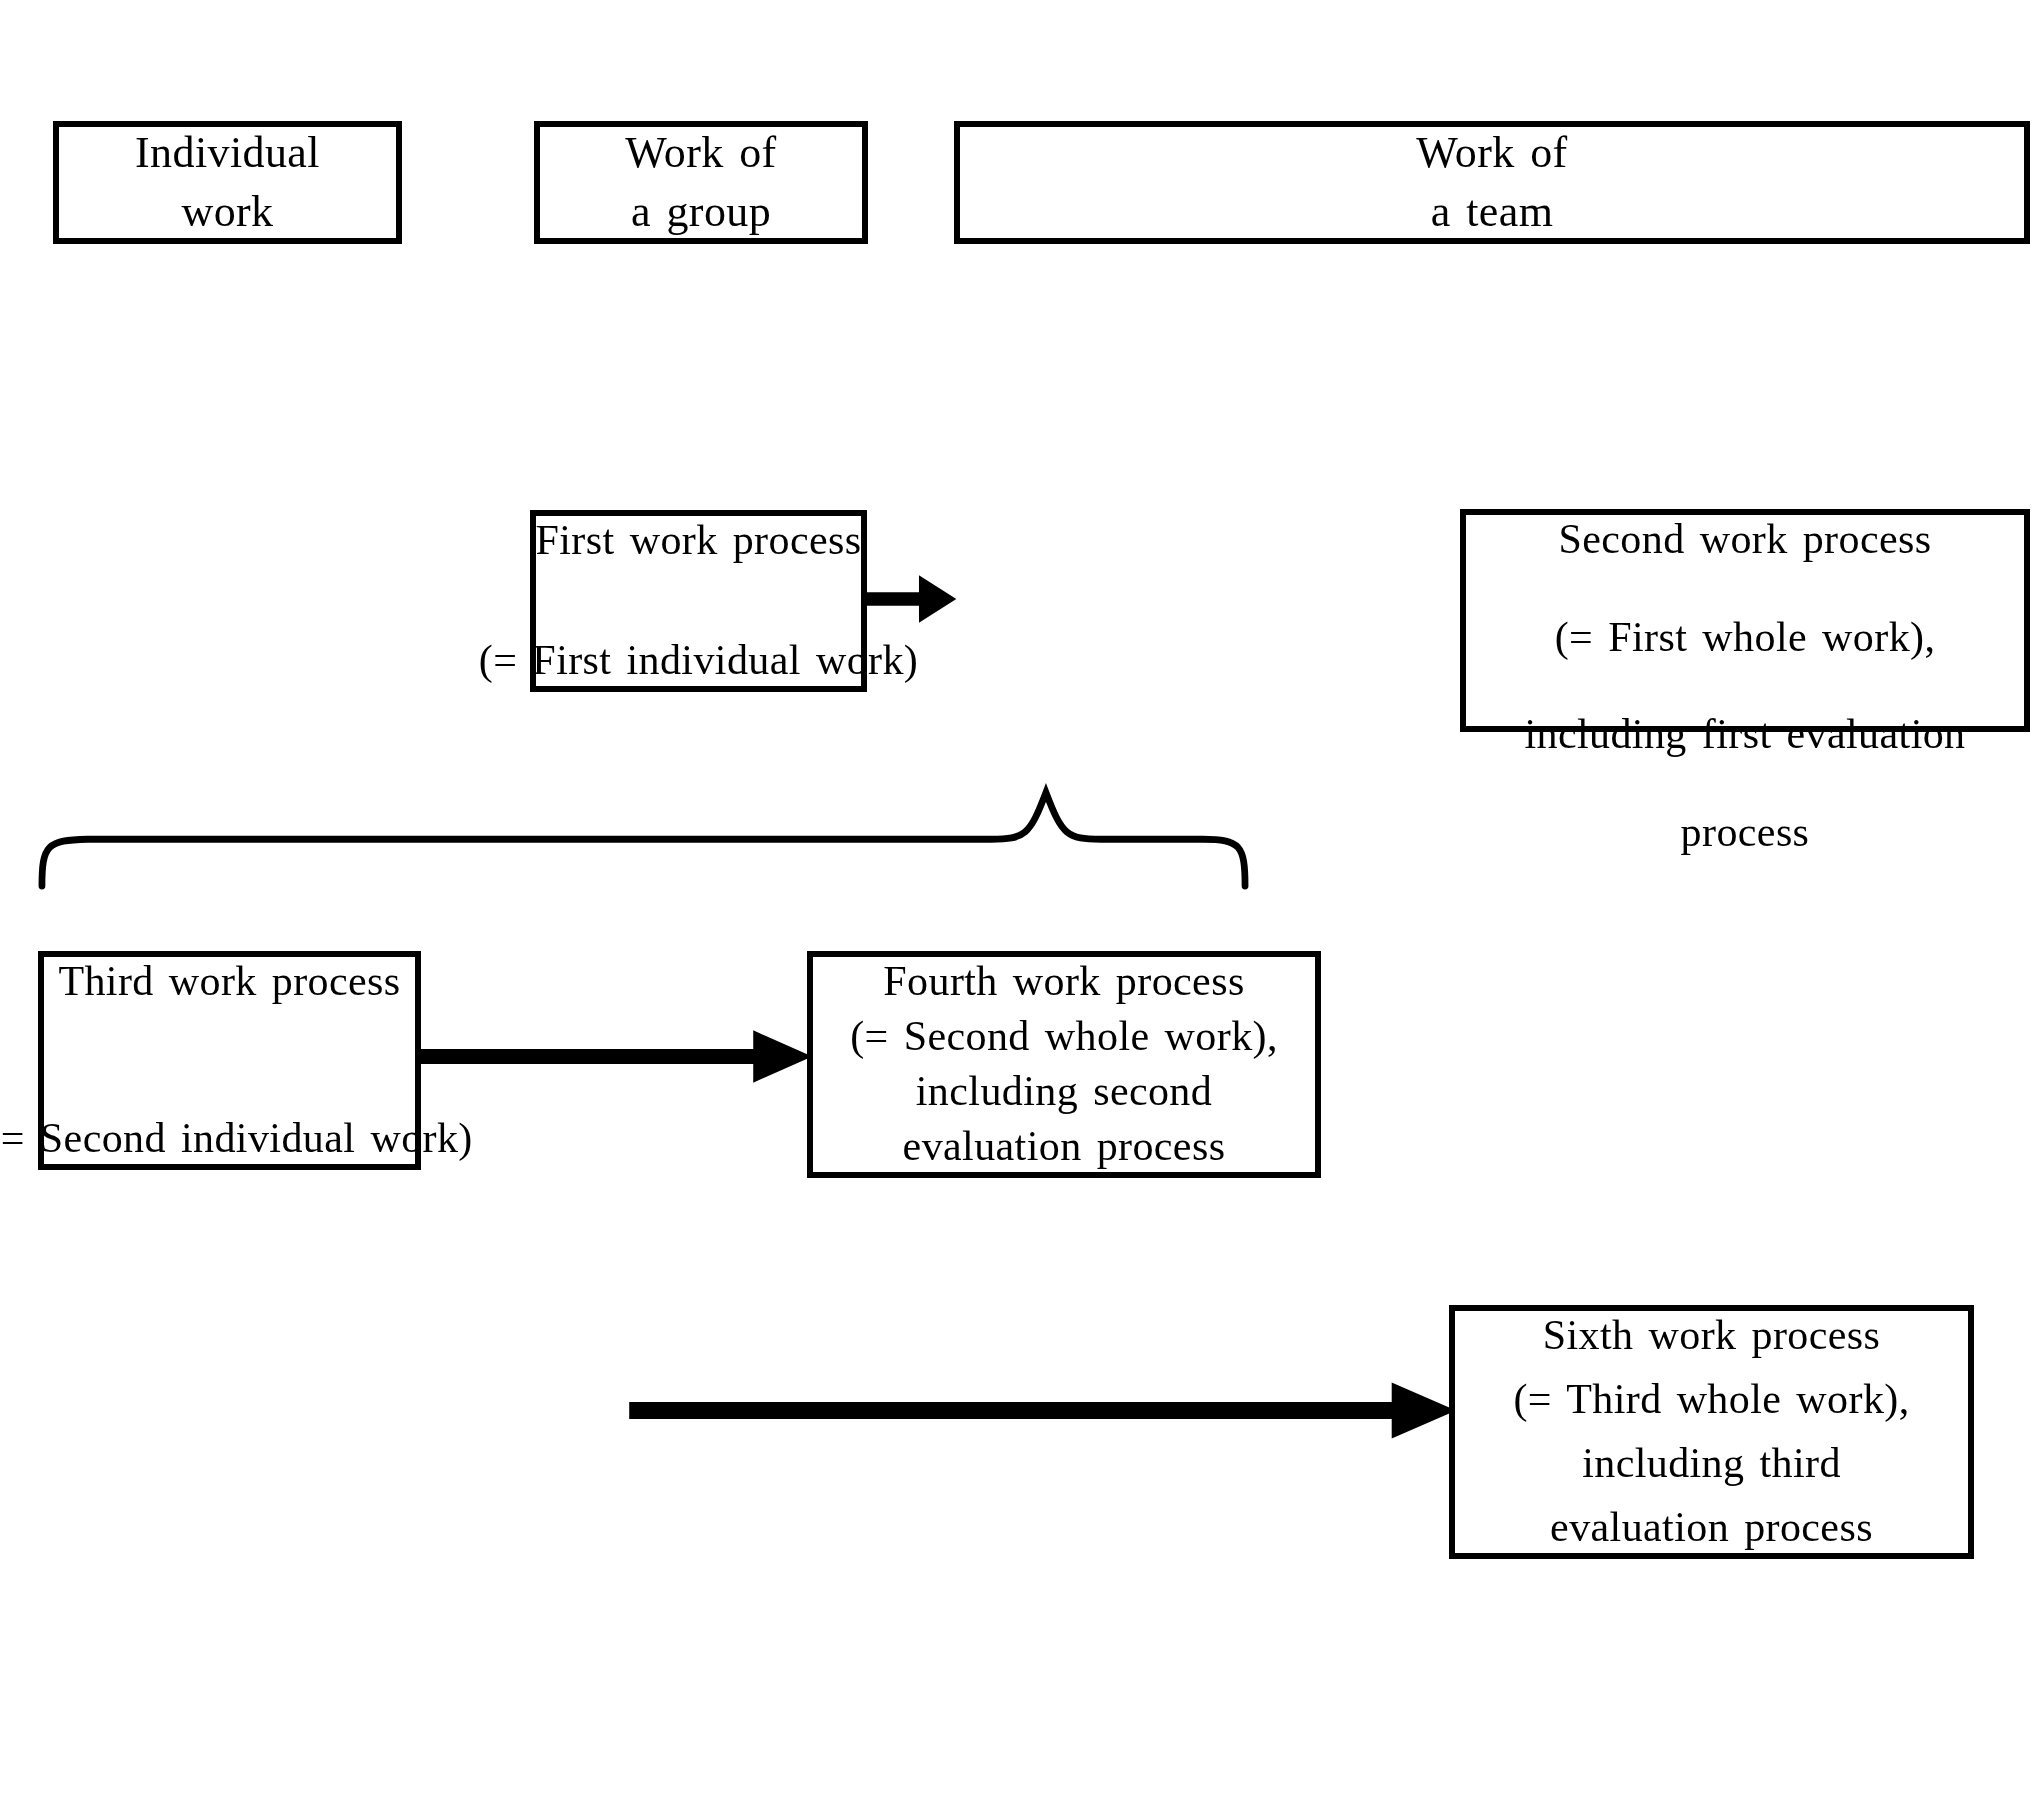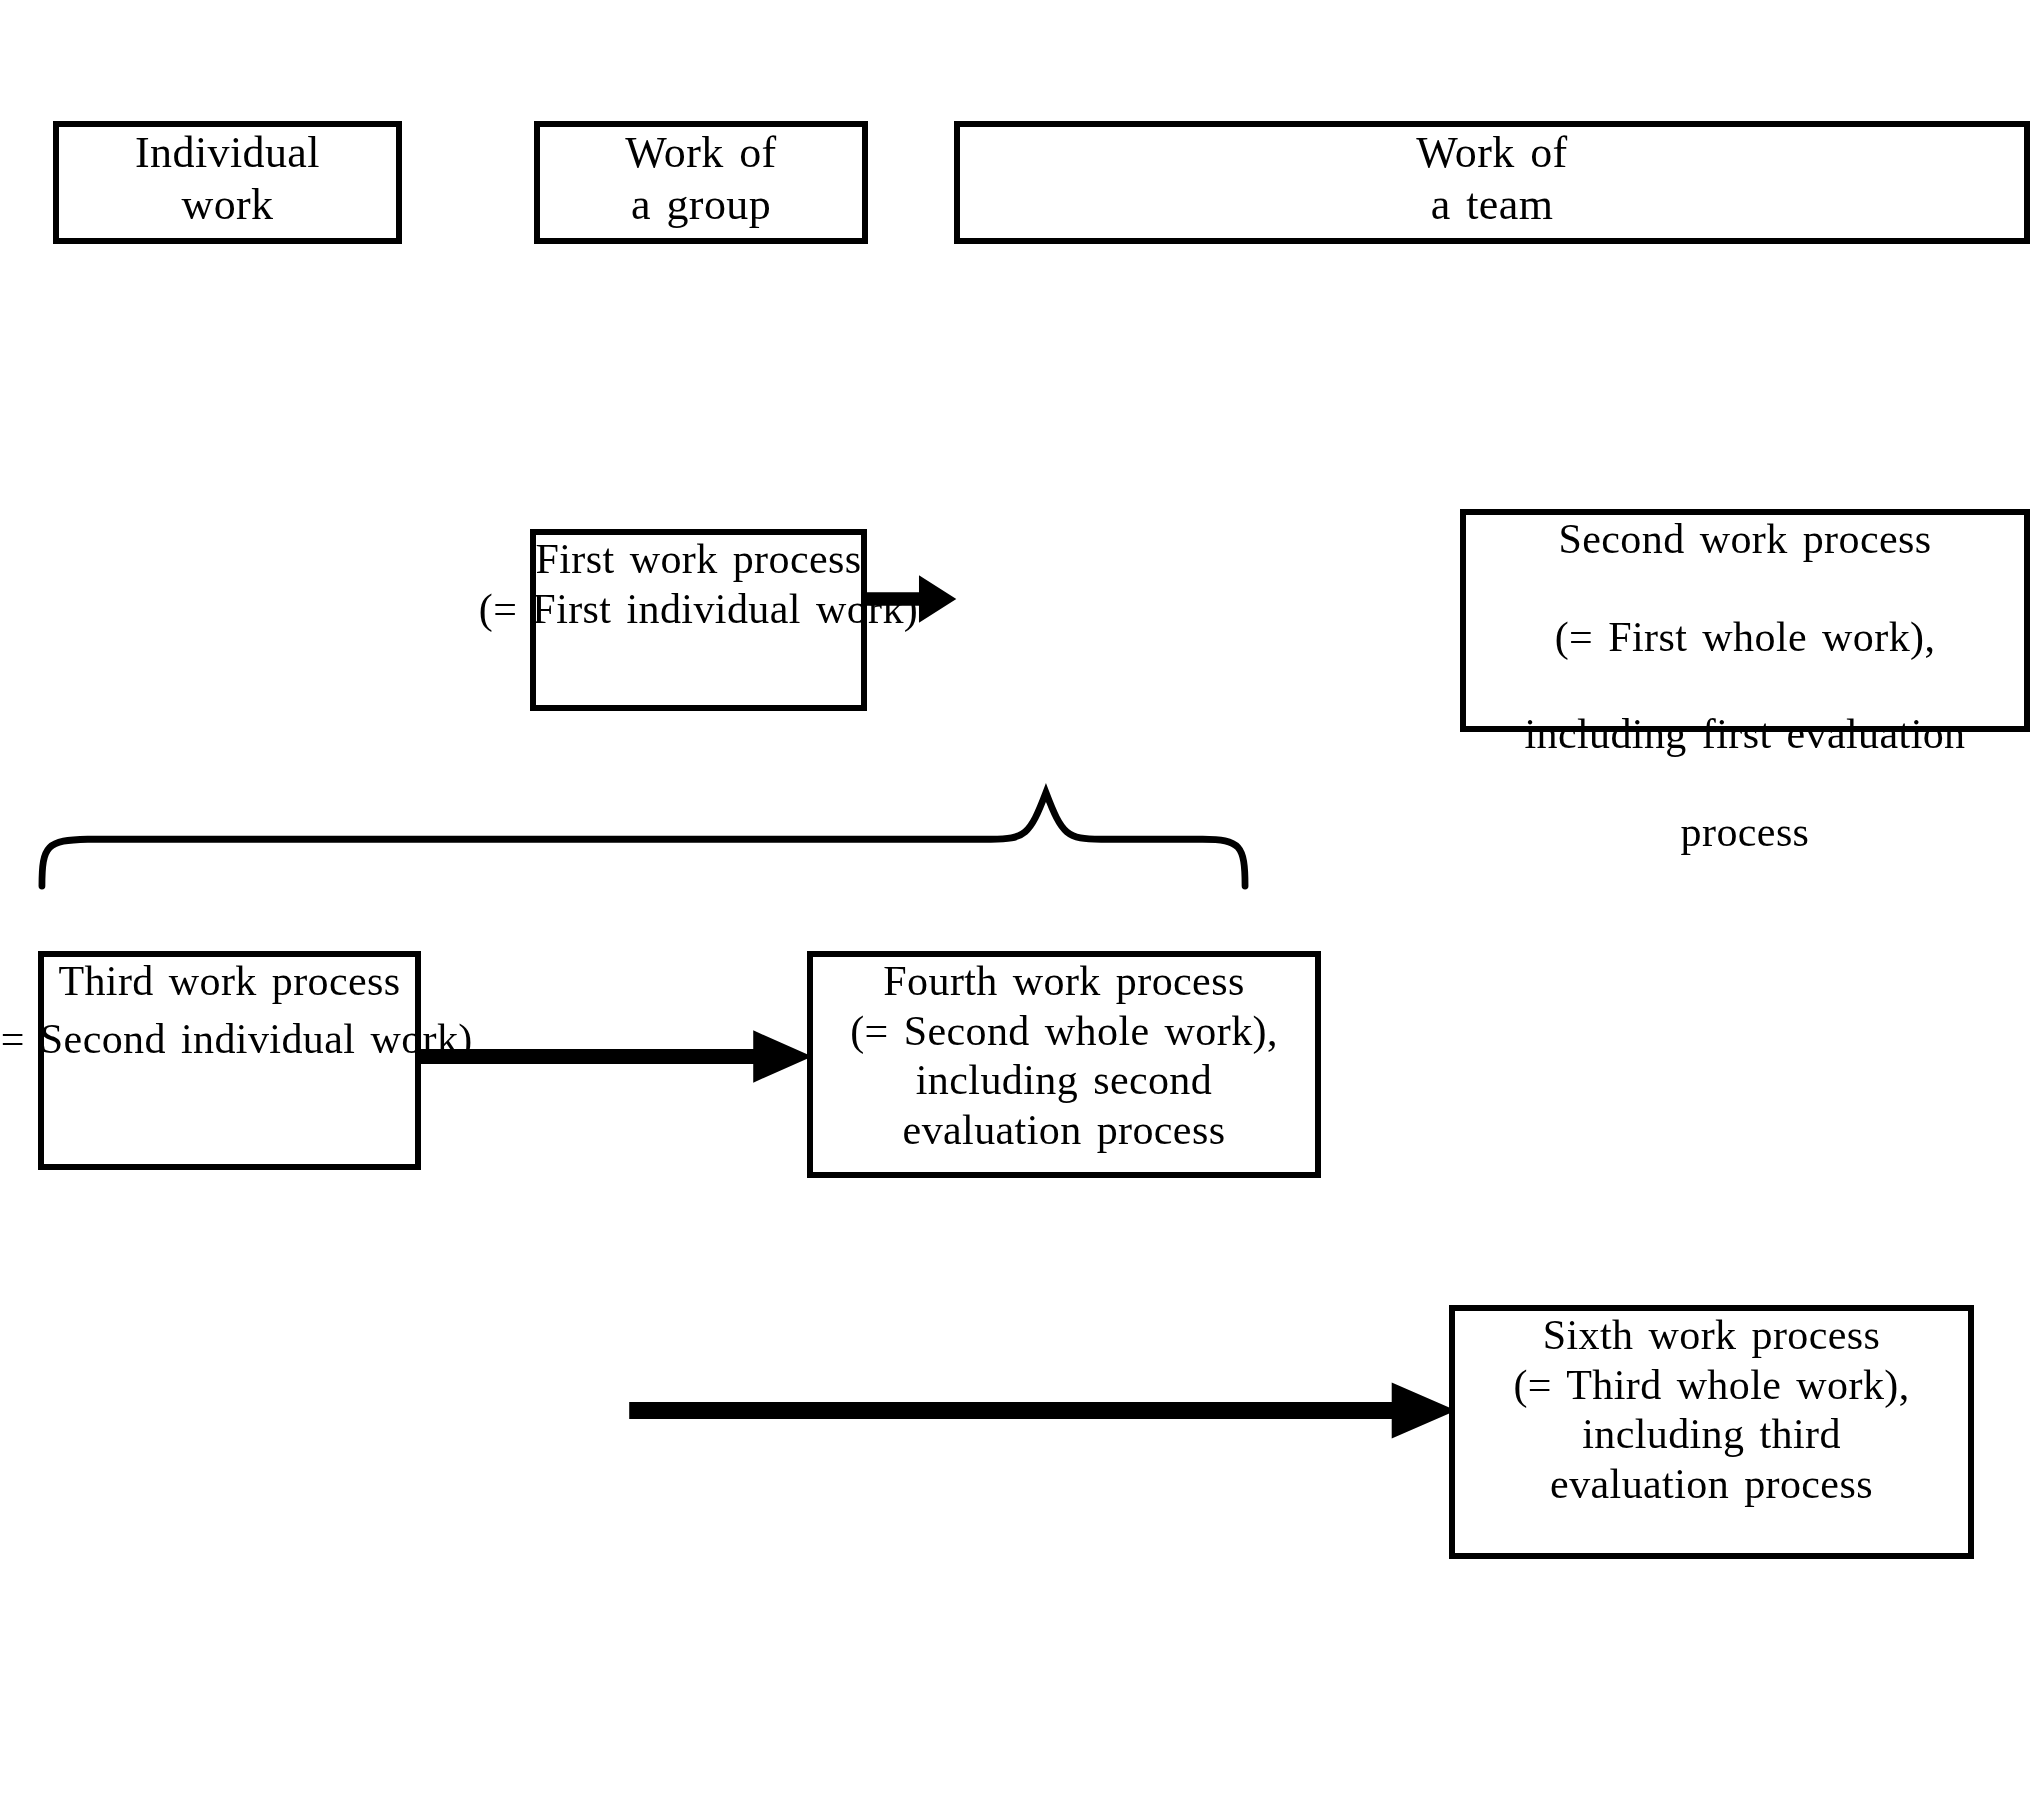--- a/index.html
+++ b/index.html
@@ -18,21 +18,21 @@
     overflow: hidden;
   }
   .node {
     position: absolute;
     box-sizing: border-box;
     border: 6px solid #000000;
     background: #ffffff;
     display: flex;
     flex-direction: column;
     align-items: center;
-    justify-content: flex-start;
+    justify-content: space-between;
     text-align: center;
     line-height: 1.18;
     letter-spacing: 0.4px;
     word-spacing: 4.2px;
   }
   .node .line {
     display: block;
     white-space: nowrap;
   }
   
@@ -45,21 +45,20 @@
     font-size: 44px;
   }
   #node-work-of-team {
     left: 954px; top: 121px; width: 1076px; height: 123px;
     font-size: 44px;
   }
   
   #node-first-process {
     left: 530px;  top: 510px;  width: 337px;  height: 182px;
     font-size: 42px;
-    margin-top: 19px;
   }
   #node-second-process {
     left: 1460px; top: 509px;  width: 570px;  height: 223px;
     font-size: 42px;
     gap: 48px;
   }
   
   #node-third-process {
     left: 38px;   top: 951px; width: 383px;  height: 219px;
     font-size: 42px;

